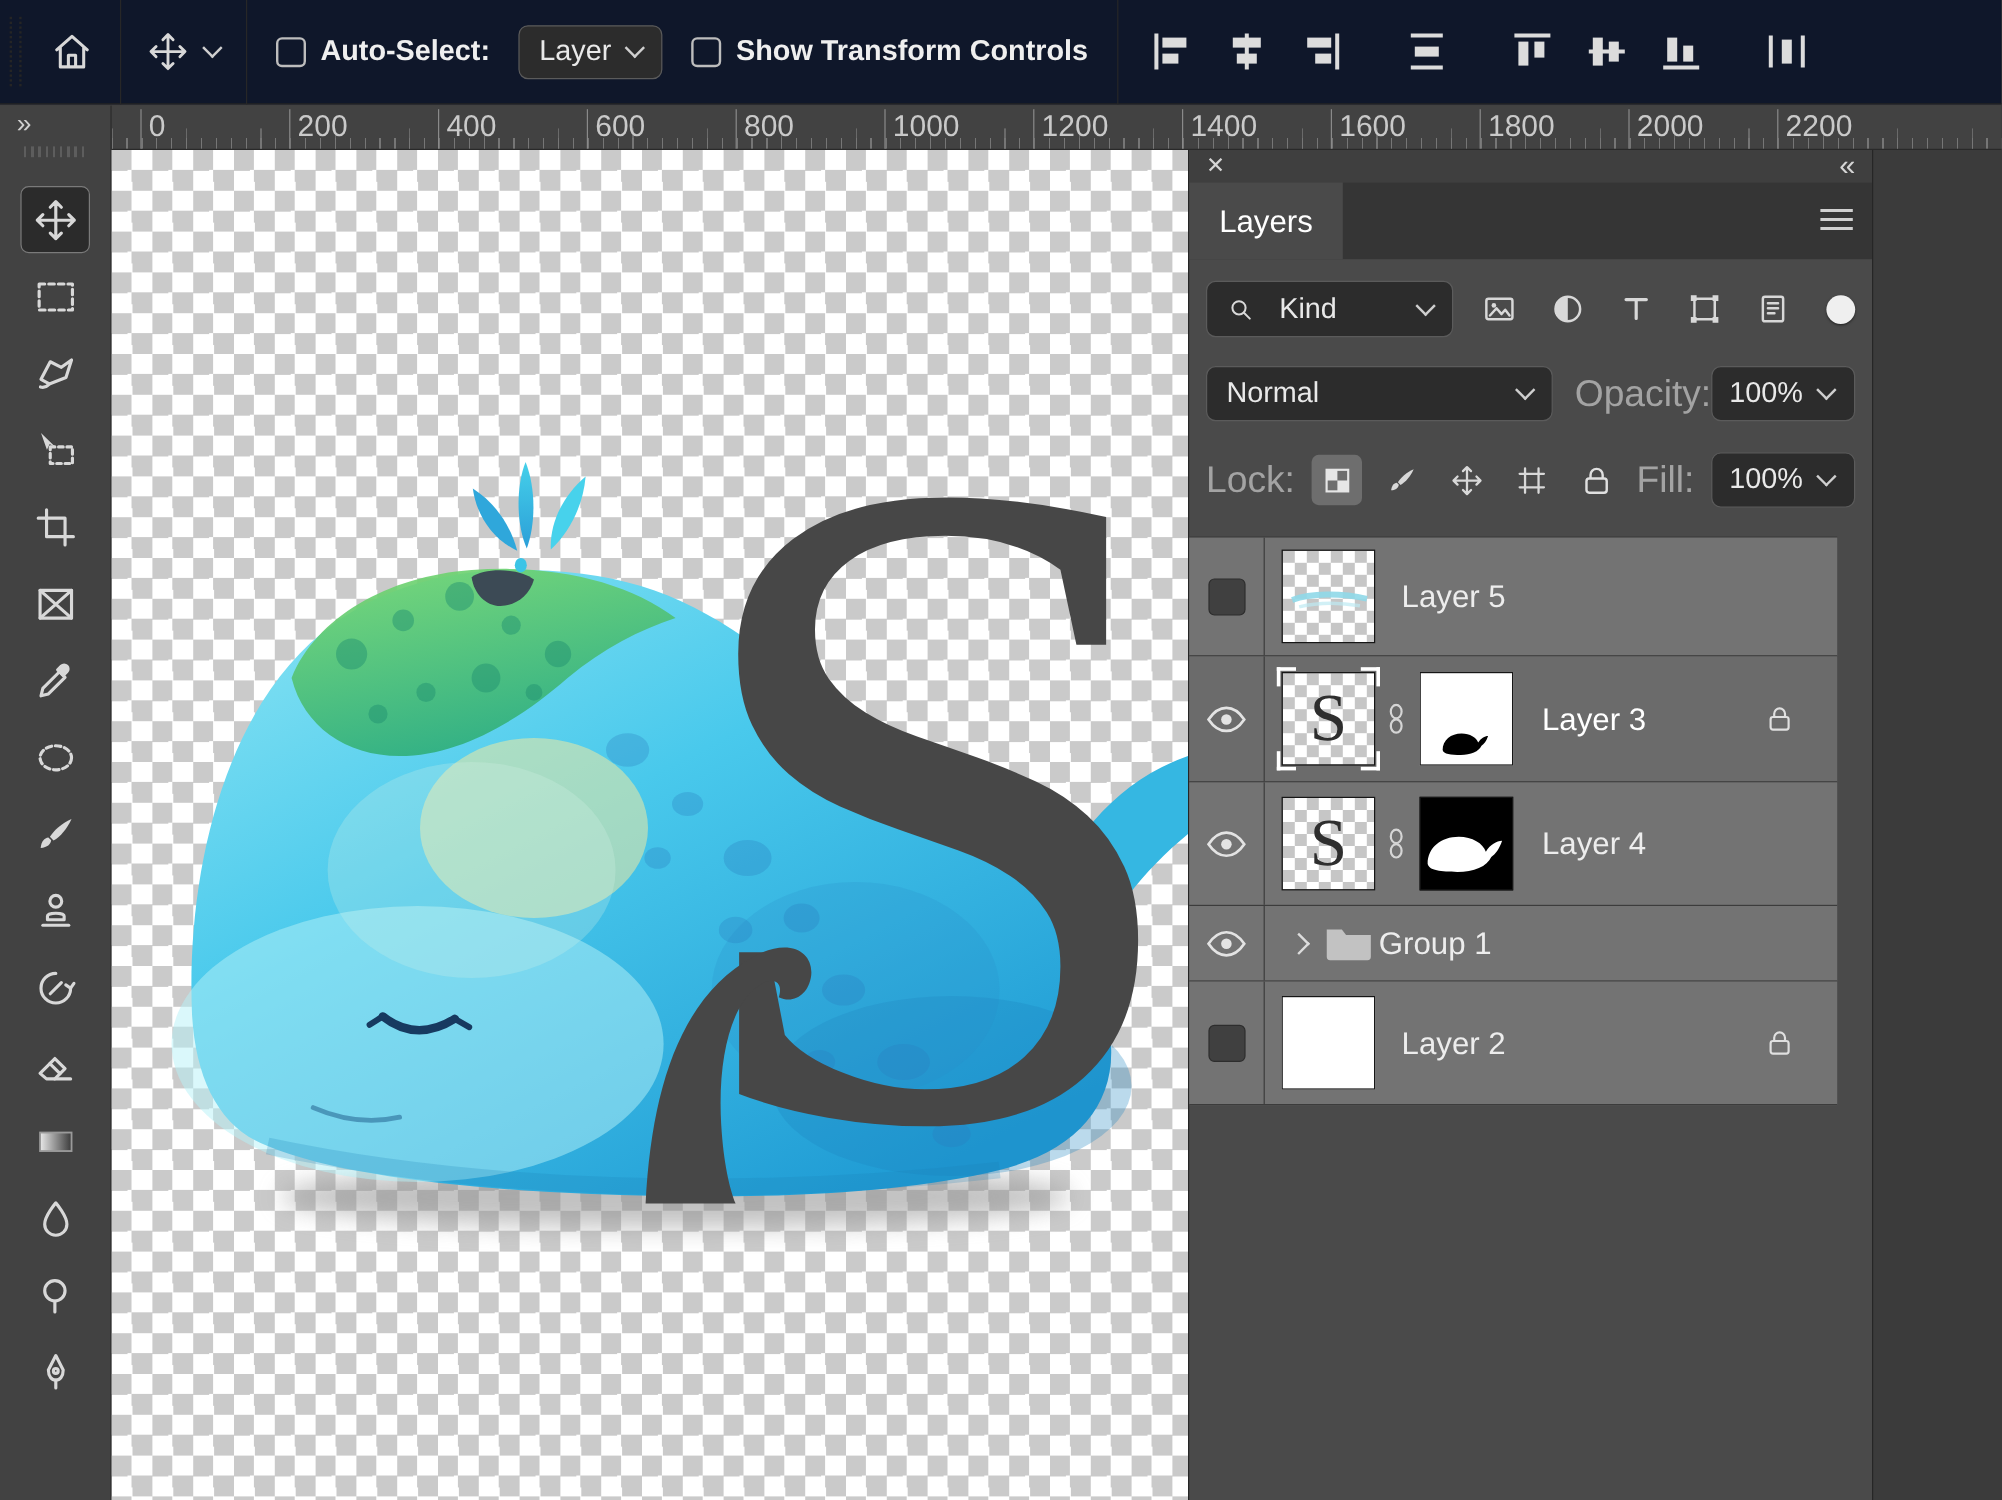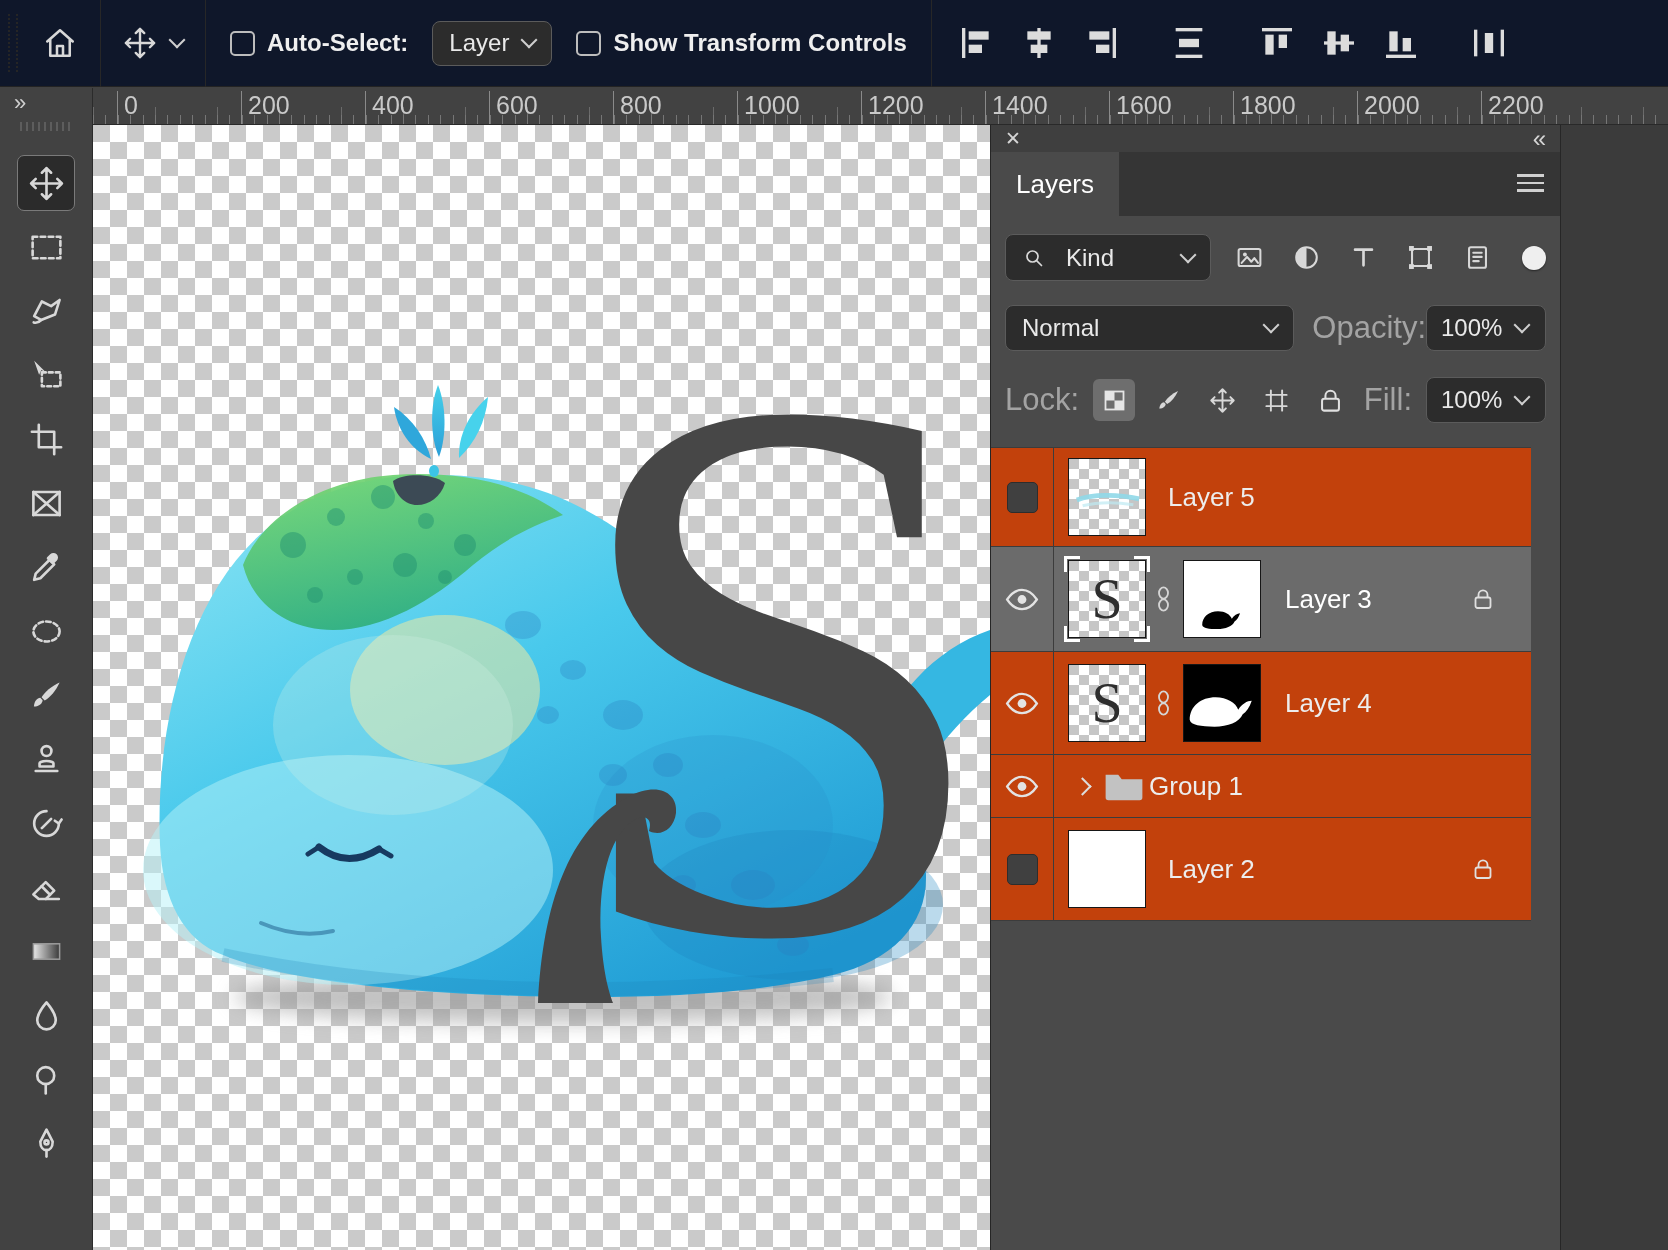--- a/index.html
+++ b/index.html
@@ -65,21 +65,21 @@
   .lock-row{margin-top:26px;}
   .lock-icons{display:flex;align-items:center;gap:12px;margin-left:14px;}
   .li{width:42px;height:42px;display:flex;align-items:center;justify-content:center;border-radius:6px;cursor:pointer;}
   .li svg{width:27px;height:27px;}
   .li.active{background:#6e6e6e;}
   .fill-label{margin-left:auto;margin-right:14px;}
   .lock-row .val-dd{margin-left:0;}
 
   
   .layer-list{margin-top:24px;width:540px;border-top:1px solid #3c3c3c;}
-  .layer-row{display:flex;align-items:center;border-bottom:1px solid #3c3c3c;background:#c2410c;position:relative;cursor:pointer;}
+  .layer-row{display:flex;align-items:center;border-bottom:1px solid #3c3c3c;background:#737373;position:relative;cursor:pointer;}
   .layer-row.selected{background:#6b6b6b;}
   .h98{height:98px;} .h104{height:104px;} .h102{height:102px;} .h62{height:62px;}
   .vis-well{width:62px;align-self:stretch;display:flex;align-items:center;justify-content:center;border-right:1px solid #3c3c3c;flex:0 0 auto;cursor:pointer;}
   .vis-empty{width:29px;height:29px;background:#404040;border:1px solid #2d2d2d;border-radius:5px;}
   .eye{width:34px;height:23px;}
   .thumb{width:78px;height:78px;margin-left:14px;border:1px solid #161616;box-sizing:border-box;position:relative;display:flex;align-items:center;justify-content:center;flex:0 0 auto;}
   .checker-sm{background:conic-gradient(#ffffff 90deg,#c6c6c6 90deg 180deg,#ffffff 180deg 270deg,#c6c6c6 270deg);background-size:20px 20px;}
   .thumb-letter{font-family:"Liberation Serif","DejaVu Serif",serif;font-size:56px;color:#2e2e2e;line-height:1;}
   .corner{position:absolute;width:13px;height:13px;}
   .corner.tl{left:-5px;top:-5px;border-left:3px solid #fff;border-top:3px solid #fff;}

